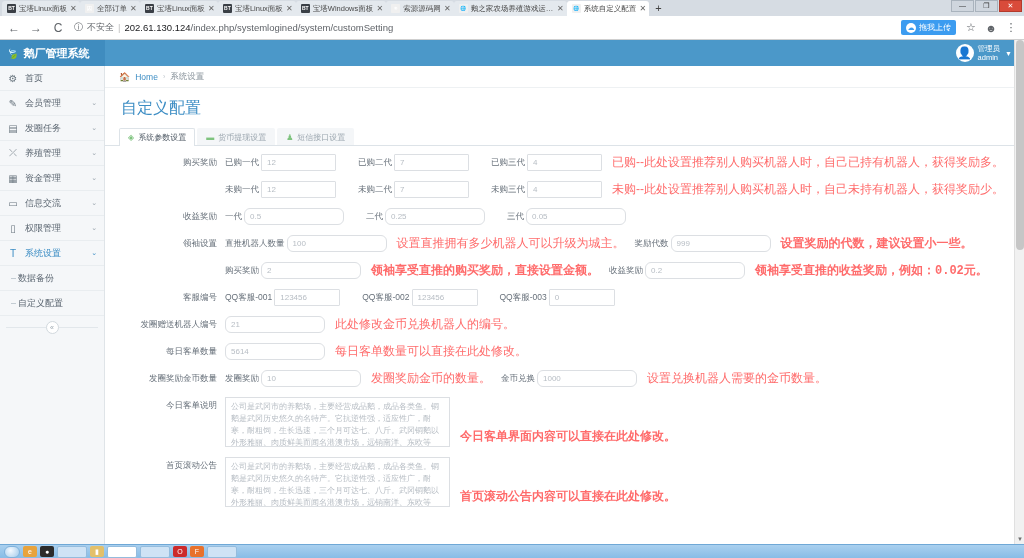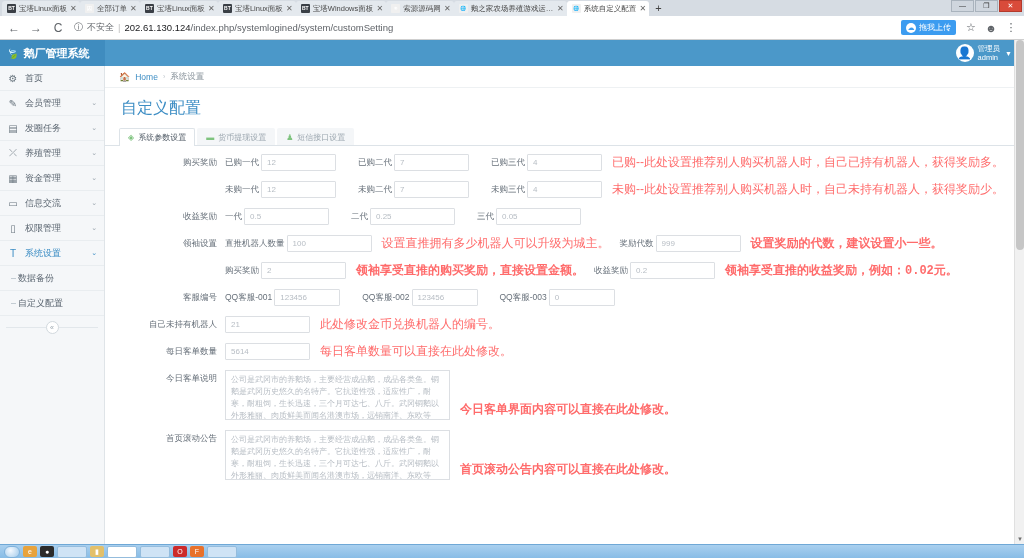--- a/index.html
+++ b/index.html
@@ -318,21 +318,21 @@
     height: 17px;
     font-size: 8px;
     color: #b7bdc4;
     padding: 0 5px;
     background: #ffffff;
     outline: none;
     font-family: "Liberation Sans", sans-serif;
     border-radius: 1px;
   }
   .inp.w-med { width: 75px; }
-  .inp.w-lg  { width: 85px; }
+  .inp.w-lg  { width: 100px; border-radius: 6px; }
   .inp.w-xl  { width: 66px; }
   .gap { width: 22px; flex: 0 0 22px; }
   .gap-sm { width: 10px; flex: 0 0 10px; }
   .hint {
     color: #ff6b6b;
     font-size: 12px;
     margin-left: 10px;
     white-space: nowrap;
     text-align: right;
   }
@@ -644,31 +644,41 @@
           <span class="gap"></span>
           <span class="inline-lab">QQ客服-002</span>
           <input class="inp w-xl" value="123456" style="">
           <span class="gap"></span>
           <span class="inline-lab">QQ客服-003</span>
           <input class="inp w-xl" value="0" style="">
         </div>
 
 
         <div class="frow">
-          <div class="flabel">自己未持有机器人</div>
+          <div class="flabel">发圈赠送机器人编号</div>
           <input class="inp w-lg" value="21" style="">
           <span class="hint">此处修改金币兑换机器人的编号。</span>
         </div>
 
         <div class="frow">
           <div class="flabel">每日客单数量</div>
           <input class="inp w-lg" value="5614" style="">
           <span class="hint">每日客单数量可以直接在此处修改。</span>
         </div>
 
+        <div class="frow">
+          <div class="flabel">发圈奖励金币数量</div>
+          <span class="inline-lab">发圈奖励</span>
+          <input class="inp w-lg" value="10" style="">
+          <span class="hint">发圈奖励金币的数量。</span>
+          <span class="gap-sm"></span>
+          <span class="inline-lab">金币兑换</span>
+          <input class="inp w-lg" value="1000" style="">
+          <span class="hint">设置兑换机器人需要的金币数量。</span>
+        </div>
 
         <div class="frow align-top">
           <div class="flabel">今日客单说明</div>
           <textarea class="ta" style="">公司是武冈市的养鹅场，主要经营成品鹅，成品各类鱼。铜鹅是武冈历史悠久的名特产。它抗逆性强，适应性广，耐寒，耐粗饲，生长迅速，三个月可达七、八斤。武冈铜鹅以外形雅丽、肉质鲜美而闻名港澳市场，远销南洋、东欧等地。现在铜鹅已列为武冈的重要商品生产门类，市场开发前景十分看好，铜</textarea>
           <span class="hint bold">今日客单界面内容可以直接在此处修改。</span>
         </div>
 
         <div class="frow align-top">
           <div class="flabel">首页滚动公告</div>
           <textarea class="ta" style="">公司是武冈市的养鹅场，主要经营成品鹅，成品各类鱼。铜鹅是武冈历史悠久的名特产。它抗逆性强，适应性广，耐寒，耐粗饲，生长迅速，三个月可达七、八斤。武冈铜鹅以外形雅丽、肉质鲜美而闻名港澳市场，远销南洋、东欧等地。现在铜鹅已列为武冈的重要商品生产门类，市场开发前景十分看好，铜</textarea>

